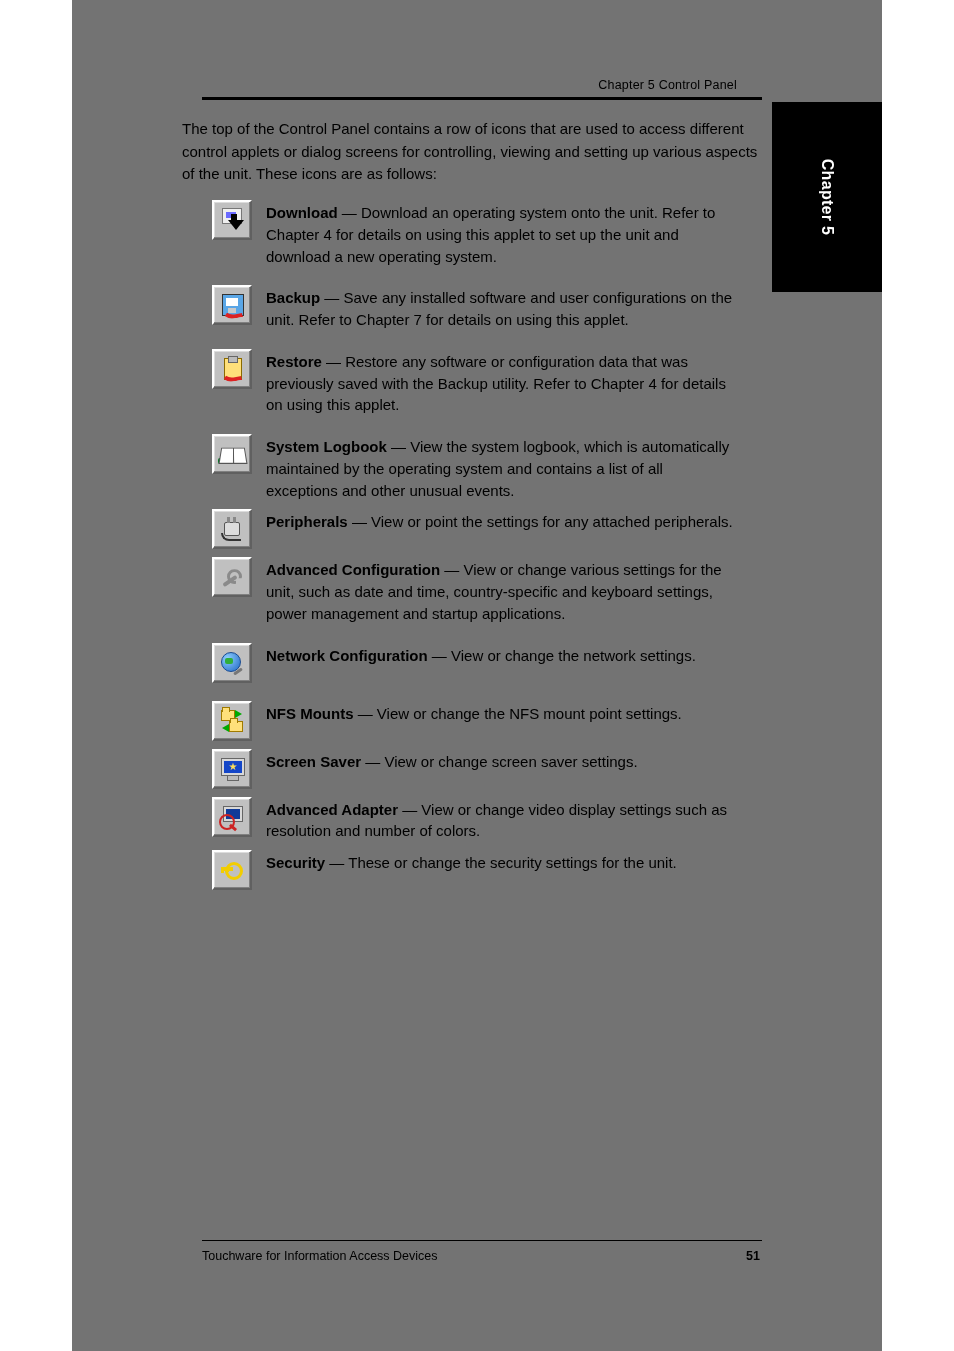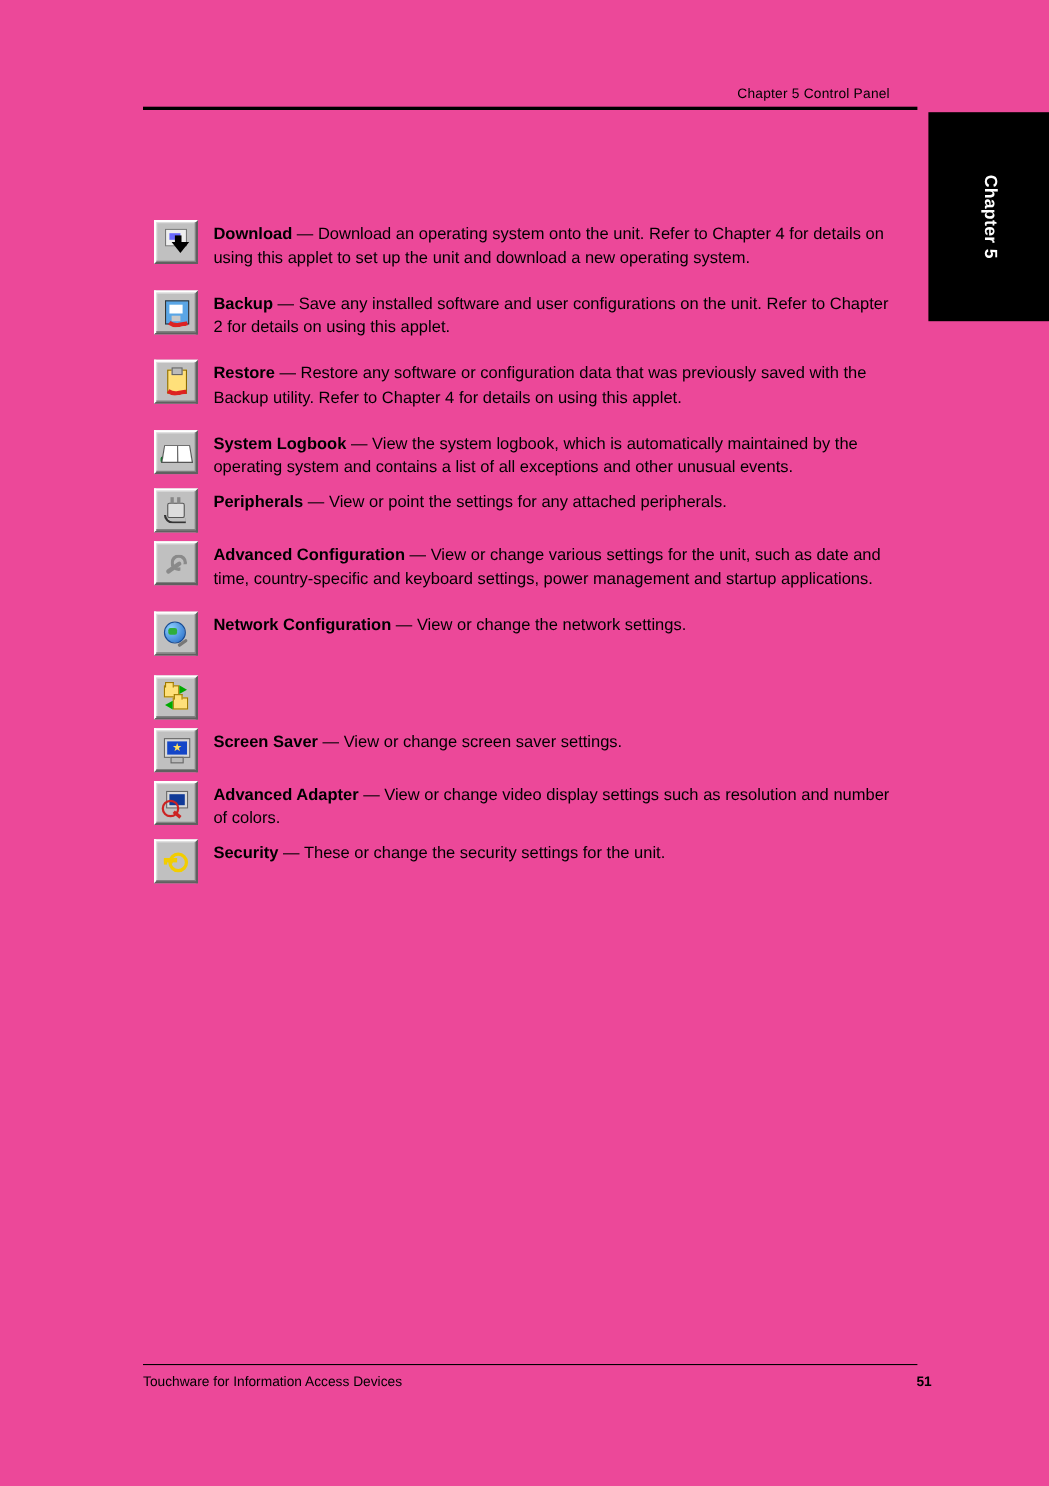--- a/index.html
+++ b/index.html
@@ -4,24 +4,24 @@
 <style>
   html, body {
     margin: 0;
     padding: 0;
     background: #ffffff;
     font-family: Helvetica, Arial, sans-serif;
     color: #000;
   }
   .page {
     position: relative;
-    width: 954px;
+    width: 810px;
     height: 1351px;
     margin: 0 auto;
-    background: #ec4899;
+    background: #737373;
   }
   .top-rule {
     position: absolute;
     left: 130px;
     right: 120px;
     top: 97px;
     border-top: 3px solid #000;
   }
   .bottom-rule {
     position: absolute;
@@ -103,21 +103,21 @@
   }
   .txt-col .strong { font-weight: 700; }
   .foot-left {
     position: absolute;
     left: 130px;
     bottom: 88px;
     font-size: 12.5px;
   }
   .foot-right {
     position: absolute;
-    right: 107px;
+    right: 122px;
     bottom: 88px;
     font-size: 12.5px;
     font-weight: 700;
   }
 
   
   .ic { position: relative; width: 28px; height: 28px; }
 
   
   .ic-a1 .pic { position:absolute; left:4px; top:2px; width:18px; height:14px;
@@ -196,20 +196,21 @@
 
 <div class="page">
 
   <div class="header-small">Chapter 5    Control Panel</div>
   <div class="top-rule"></div>
 
   <div class="side-tab">
     <div class="side-tab-label">Chapter 5</div>
   </div>
 
+  <div class="header-line2">The top of the Control Panel contains a row of icons that are used to access different control applets or dialog screens for controlling, viewing and setting up various aspects of the unit. These icons are as follows:</div>
 
   <div class="content">
 
     <div class="row">
       <div class="icon-col">
         <div class="btn3d">
           <div class="ic ic-a1">
             <div class="pic"></div>
               <div class="arrowshaft"></div>
               <div class="arrow"></div>
@@ -225,21 +226,21 @@
     <div class="row">
       <div class="icon-col">
         <div class="btn3d">
           <div class="ic ic-a2">
             <div class="disk"></div>
               <div class="sw"></div>
           </div>
         </div>
       </div>
       <div class="txt-col">
-        <span class="strong">Backup</span><span> — Save any installed software and user configurations on the unit. Refer to Chapter 2 for details on using this applet.</span>
+        <span class="strong">Backup</span><span> — Save any installed software and user configurations on the unit. Refer to Chapter 7 for details on using this applet.</span>
       </div>
     </div>
     <div class="gap-md"></div>
 
     <div class="row">
       <div class="icon-col">
         <div class="btn3d">
           <div class="ic ic-a3">
             <div class="clip"></div>
               <div class="sw"></div>
@@ -316,20 +317,23 @@
       <div class="icon-col">
         <div class="btn3d">
           <div class="ic ic-fold">
             <div class="f1"></div>
               <div class="f2"></div>
               <div class="a1"></div>
               <div class="a2"></div>
           </div>
         </div>
       </div>
+      <div class="txt-col">
+        <span class="strong">NFS Mounts</span><span> — View or change the NFS mount point settings.</span>
+      </div>
     </div>
 
     <div class="row">
       <div class="icon-col">
         <div class="btn3d">
           <div class="ic ic-mon">
             <div class="m"></div>
               <div class="base"></div>
           </div>
         </div>

